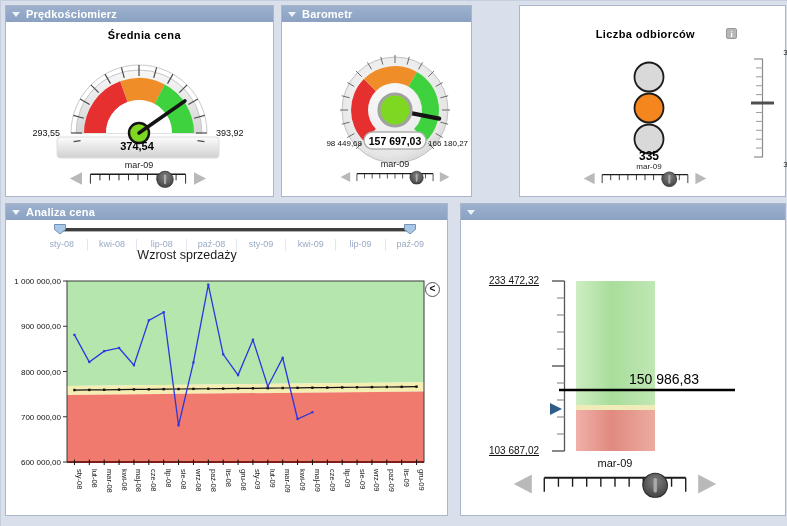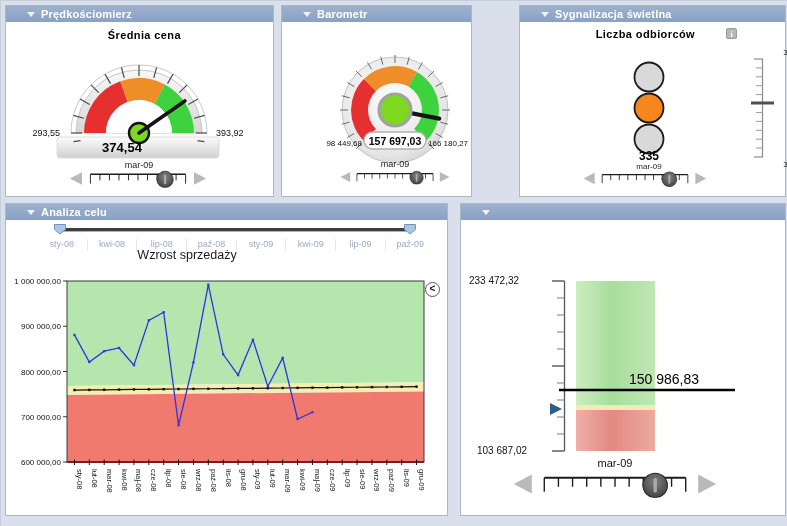--- a/index.html
+++ b/index.html
@@ -2,42 +2,42 @@
 <html style="--gred: #e63030; --gorange: #ef8e29; --ggreen: #3fd23f; --hub: #7ed821; --torange: #f5851d; --toff: #d9d9d9;"><head>
 <meta charset="utf-8">
 <style>
   html,body{margin:0;padding:0;background:#eef1f7;}
   .stage{position:relative;width:787px;height:526px;background:#d9e0ec;
     font-family:"Liberation Sans",sans-serif;overflow:hidden;
     border-left:1px solid #c5cedd;border-top:1px solid #c5cedd;box-sizing:border-box;}
   .panel{position:absolute;background:#ffffff;border:1px solid #aab6ca;box-sizing:border-box;}
   .phead{position:absolute;left:0;top:0;right:0;height:16px;
     background:linear-gradient(#9db1ce,#8aa1c2);display:flex;align-items:center;
-    padding-left:21px;box-sizing:border-box;gap:6px;}
+    padding-left:6px;box-sizing:border-box;gap:6px;}
   .ptri{width:0;height:0;border-left:4px solid transparent;border-right:4px solid transparent;
     border-top:5px solid #eef3fa;flex:0 0 auto;}
   .ptitle{color:#ffffff;font-weight:bold;font-size:11px;letter-spacing:.2px;white-space:nowrap;}
   .ab{position:absolute;}
   .metric{font-weight:bold;font-size:11px;color:#000;text-align:right;letter-spacing:.4px;}
   .minmax{font-size:9px;color:#111;}
   .minmax8{font-size:8px;color:#111;}
   .gval{font-weight:bold;color:#000;text-align:center;}
   .period{font-size:9px;color:#222;text-align:center;}
   .scale-lbl{font-size:8px;color:#222;text-align:center;margin-left:28px;}
   .info{width:11px;height:11px;background:#b7b7b7;border:1px solid #9a9a9a;border-radius:2px;
     color:#fff;font:bold 8px "Liberation Serif",serif;text-align:center;line-height:11px;box-sizing:border-box;}
   .tl-labels{display:flex;}
   .tl-labels span{width:49.7px;text-align:center;font-size:9px;color:#9aaac4;
     border-left:1px solid #e2e8f1;box-sizing:border-box;overflow:hidden;}
   .tl-labels span:first-child{border-left:none;}
   .chart-title{font-size:12.5px;color:#1a1a1a;text-align:center;}
   .backbtn{width:15px;height:15px;border:1.5px solid #555;border-radius:50%;background:#fff;
     color:#111;font-weight:bold;font-size:10px;line-height:12px;text-align:center;box-sizing:border-box;cursor:pointer;}
   .big-target{font-weight:normal;font-size:14px;color:#000;text-align:center;}
-  .p5-scale{font-size:10px;color:#111;text-align:left;}
+  .p5-scale{font-size:10px;color:#111;text-align:center;text-decoration:underline;}
   .p5-period{font-size:11px;color:#111;text-align:center;}
   svg{display:block;}
 </style>
 </head>
 <body>
 
 <div class="stage">
 
   <svg width="0" height="0" style="position:absolute" aria-hidden="true">
     <defs>
@@ -120,21 +120,21 @@
       <circle cx="133" cy="127" r="10" style="fill:var(--hub)" stroke="#141414" stroke-width="2.4"></circle>
       <line x1="133" y1="127" x2="178.9" y2="94.9" stroke="#141414" stroke-width="3.6" stroke-linecap="round"></line>
     </svg>
     <div class="phead">
       <span class="ptri"></span>
       <span class="ptitle">Prędkościomierz</span>
     </div>
     <div class="ab metric" style="left:15px;top:23px;width:160px">Średnia cena</div>
     <div class="ab minmax" style="left:2px;top:122px;width:52px;text-align:right">293,55</div>
     <div class="ab minmax" style="left:210px;top:122px;width:56px">393,92</div>
-    <div class="ab gval" style="left:54px;top:134px;width:124px;font-size:13px">374,54</div>
+    <div class="ab gval" style="left:69px;top:134px;width:124px;font-size:11px">374,54</div>
     <div class="ab period" style="left:83px;top:154px;width:100px">mar-09</div>
     <svg class="ab" style="left:62px;top:163px" width="140" height="19" viewBox="0 0 150 20">
         <use href="#hslider"></use>
       </svg>
   </div>
 
   <div class="panel" id="p2" style="left:280px;top:4px;width:191px;height:192px">
     <svg class="ab" style="left:0;top:0" width="189" height="190" viewBox="0 0 189 190">
       <circle cx="113" cy="104" r="53" fill="url(#bodyg)" stroke="#c2c2c2"></circle>
       <g id="bar-ticks" stroke="#6a6a6a" stroke-width="1">
@@ -193,24 +193,20 @@
           <line x1="236" y1="88.636" x2="243" y2="88.636"></line>
           <line x1="236" y1="97.545" x2="243" y2="97.545"></line>
           <line x1="236" y1="106.45400000000001" x2="243" y2="106.45400000000001"></line>
           <line x1="236" y1="115.363" x2="243" y2="115.363"></line>
           <line x1="236" y1="124.272" x2="243" y2="124.272"></line>
           <line x1="236" y1="133.181" x2="243" y2="133.181"></line>
           <line x1="236" y1="142.09" x2="243" y2="142.09"></line>
         </g>
       <line x1="231" y1="97" x2="254" y2="97" stroke="#4f4f4f" stroke-width="3"></line>
     </svg>
-    <div class="phead">
-      <span class="ptri"></span>
-      <span class="ptitle">Sygnalizacja świetlna</span>
-    </div>
     <div class="ab metric" style="left:15px;top:22px;width:160px">Liczba odbiorców</div>
     <div class="ab info" style="left:206px;top:22px">i</div>
     <div class="ab scale-lbl" style="left:228px;top:42px;width:28px">353</div>
     <div class="ab scale-lbl" style="left:228px;top:154px;width:28px">312</div>
     <div class="ab gval" style="left:94px;top:143px;width:70px;font-size:12px">335</div>
     <div class="ab period" style="left:94px;top:156px;width:70px;font-size:8px">mar-09</div>
     <svg class="ab" style="left:62px;top:164px" width="126" height="17" viewBox="0 0 150 20">
         <use href="#hslider"></use>
       </svg>
   </div>
@@ -319,21 +315,21 @@
         <rect x="216.0875" y="149.205" width="2.2" height="2.2" fill="#2b35e0"></rect>
         <rect x="230.9625" y="170.02" width="2.2" height="2.2" fill="#2b35e0"></rect>
         <rect x="245.8375" y="134.725" width="2.2" height="2.2" fill="#2b35e0"></rect>
         <rect x="260.7125" y="181.3325" width="2.2" height="2.2" fill="#2b35e0"></rect>
         <rect x="275.5875" y="152.82500000000002" width="2.2" height="2.2" fill="#2b35e0"></rect>
         <rect x="290.4625" y="213.9125" width="2.2" height="2.2" fill="#2b35e0"></rect>
         <rect x="305.3375" y="207.125" width="2.2" height="2.2" fill="#2b35e0"></rect>
       </svg>
     <div class="phead">
       <span class="ptri"></span>
-      <span class="ptitle">Analiza celu</span>
+      <span class="ptitle">Analiza cena</span>
     </div>
     <svg class="ab" style="left:0;top:18px" width="441" height="16" viewBox="0 0 441 16">
       <rect x="54" y="6" width="350" height="3.4" fill="#3e3e3e"></rect>
       <polygon points="48.5,2.5 59.5,2.5 59.5,7.5 54,12 48.5,7.5" fill="#a9c7e6" stroke="#7394b8"></polygon>
       <polygon points="398.5,2.5 409.5,2.5 409.5,7.5 404,12 398.5,7.5" fill="#a9c7e6" stroke="#7394b8"></polygon>
     </svg>
     <div class="ab tl-labels" id="timeline-labels" style="left:31px;top:35px;width:398px;height:12px">
         <span>sty-08</span>
         <span>kwi-08</span>
         <span>lip-08</span>
@@ -367,20 +363,20 @@
           <line x1="91" y1="247" x2="103.5" y2="247" stroke="#555" stroke-width="1.4"></line>
         </g>
       <polygon points="89,199 101,205 89,211" fill="#2f5d8a"></polygon>
       <line x1="98" y1="186" x2="274" y2="186" stroke="#000" stroke-width="2.5"></line>
     </svg>
     <div class="phead">
       <span class="ptri"></span>
       <span class="ptitle"></span>
     </div>
     <div class="ab p5-scale" style="left:8px;top:71px;width:90px">233 472,32</div>
-    <div class="ab p5-scale" style="left:16px;top:241px;width:90px">103 687,02</div>
+    <div class="ab p5-scale" style="left:8px;top:241px;width:90px">103 687,02</div>
     <div class="ab big-target" style="left:132px;top:167px;width:142px">150 986,83</div>
     <div class="ab p5-period" style="left:104px;top:253px;width:100px">mar-09</div>
     <svg class="ab" style="left:50px;top:266px" width="208" height="28" viewBox="0 0 150 20">
         <use href="#hslider"></use>
       </svg>
   </div>
 </div>
 
 </body></html>

